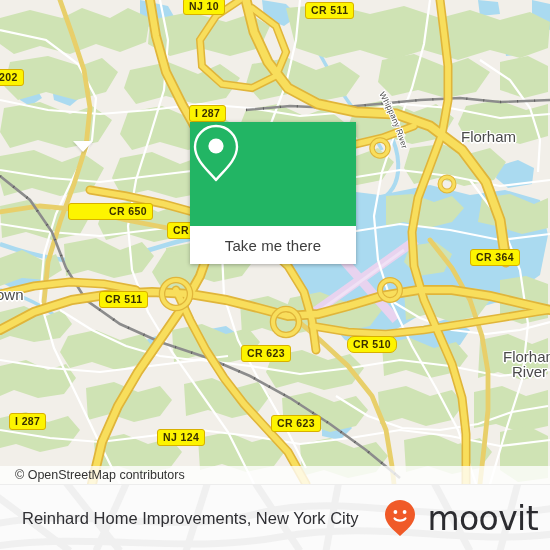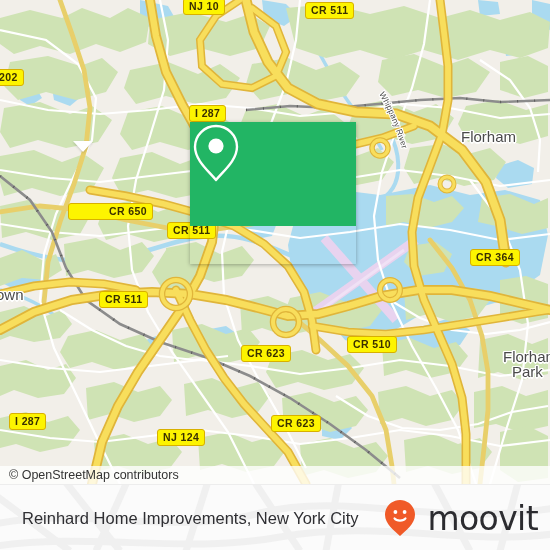--- a/index.html
+++ b/index.html
@@ -80,21 +80,21 @@
 
   
   #attribution {
     position: absolute;
     left: 0; top: 466px;
     width: 550px; height: 18px;
     background: rgba(255,255,255,.78);
     color: #333;
     font-size: 12.5px;
     line-height: 18px;
-    padding-left: 9px;
+    padding-left: 15px;
     white-space: nowrap;
   }
 
   
   #footer {
     position: absolute;
     left: 0; top: 484px;
     width: 550px; height: 66px;
     background: #fbfbfb;
     overflow: hidden;
@@ -330,38 +330,39 @@
     </svg>
 
     <div class="shield" style="left:183px; top:-2px;">NJ 10</div>
     <div class="shield" style="left:305px; top:2px;">CR 511</div>
     <div class="shield" style="left:189px; top:105px;">I 287</div>
     <div class="shield" style="left:-7px;  top:69px;">202</div>
     <div class="shield" style="left:68px;  top:203px;padding-left:40px;">CR 650</div>
     <div class="shield" style="left:167px; top:222px;">CR 511</div>
     <div class="shield" style="left:470px; top:249px;">CR 364</div>
     <div class="shield" style="left:99px;  top:291px;">CR 511</div>
-    <div class="shield" style="left:347px; top:336px;">CR 510</div>
+    <div class="shield" style="left:347px; top:336px;border-radius:7px;">CR 510</div>
     <div class="shield" style="left:241px; top:345px;">CR 623</div>
     <div class="shield" style="left:271px; top:415px;">CR 623</div>
     <div class="shield" style="left:9px;   top:413px;">I 287</div>
     <div class="shield" style="left:157px; top:429px;">NJ 124</div>
 
     <div class="place" style="left:461px; top:128px;">Florham</div>
     <div class="place" style="left:503px; top:348px;">Florham</div>
-    <div class="place" style="left:512px; top:363px;">Park</div>
+    <div class="place" style="left:512px; top:363px;">River</div>
     <div class="place" style="left:-4px;  top:286px;">own</div>
 
     <div id="card">
       <div id="card-green">
         <svg width="52" height="62" viewBox="0 0 52 62">
           <path d="M26 4 C 14.5 4, 5 13.2, 5 24.8 C 5 38, 18 48.5, 26 58 C 34 48.5, 47 38, 47 24.8 C 47 13.2, 37.5 4, 26 4 Z" fill="none" stroke="#ffffff" stroke-width="2.4" stroke-linejoin="round"></path>
           <circle cx="26" cy="24" r="7.6" fill="#ffffff"></circle>
         </svg>
       </div>
+      <div id="card-label">Take me there</div>
     </div>
     <div id="card-tail"></div>
 
     <div id="attribution">© OpenStreetMap contributors</div>
   </div>
 
   <div id="footer">
     <svg id="footer-watermark" width="550" height="66" viewBox="0 0 550 66">
       <rect x="0" y="0" width="550" height="66" fill="#fbfbfb"></rect>
       <g stroke="#f0f0f0" stroke-width="7" fill="none">

